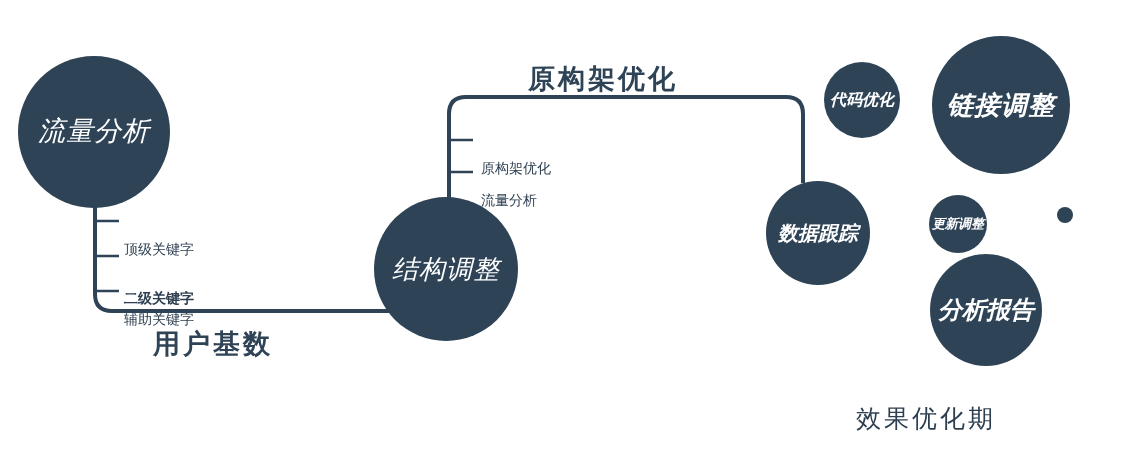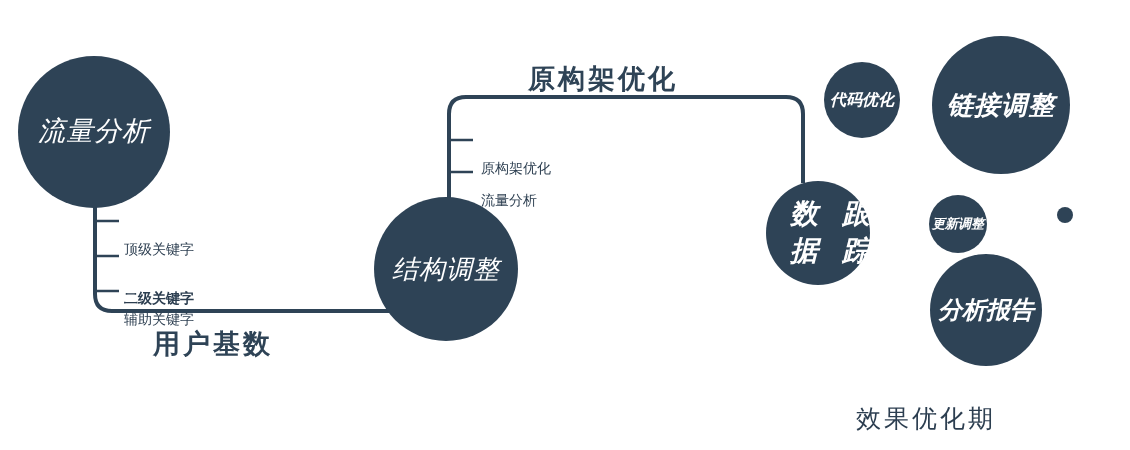--- a/index.html
+++ b/index.html
@@ -33,21 +33,21 @@
     display: flex;
     flex-direction: row;
     align-items: center;
     justify-content: center;
     text-align: right;
     line-height: 1.32;
     font-style: italic;
   }
   .node-traffic   { left: 18px;  top: 56px;  width: 152px; height: 152px; font-size: 27px; letter-spacing: 1px; }
   .node-structure { left: 374px; top: 197px; width: 144px; height: 144px; font-size: 26px; letter-spacing: 1px; }
-  .node-tracking  { left: 766px; top: 181px; width: 104px; height: 104px; font-size: 28px; font-weight: 600; }
+  .node-tracking  { left: 766px; top: 181px; width: 104px; height: 104px; font-size: 20px; font-weight: 600; }
   .node-code      { left: 824px; top: 62px;  width: 76px;  height: 76px;  font-size: 16px; font-weight: 600; }
   .node-link      { left: 932px; top: 36px;  width: 138px; height: 138px; font-size: 26px; font-weight: 600; letter-spacing: 1px; }
   .node-update    { left: 929px; top: 195px; width: 58px;  height: 58px;  font-size: 13px; font-weight: 700; }
   .node-report    { left: 930px; top: 254px; width: 112px; height: 112px; font-size: 24px; font-weight: 700; }
   .node-dot       { left: 1057px; top: 207px; width: 16px; height: 16px; }
   .edge-label {
     position: absolute;
     color: var(--primary, #2e4356);
     font-weight: 600;
     font-size: 27px;

